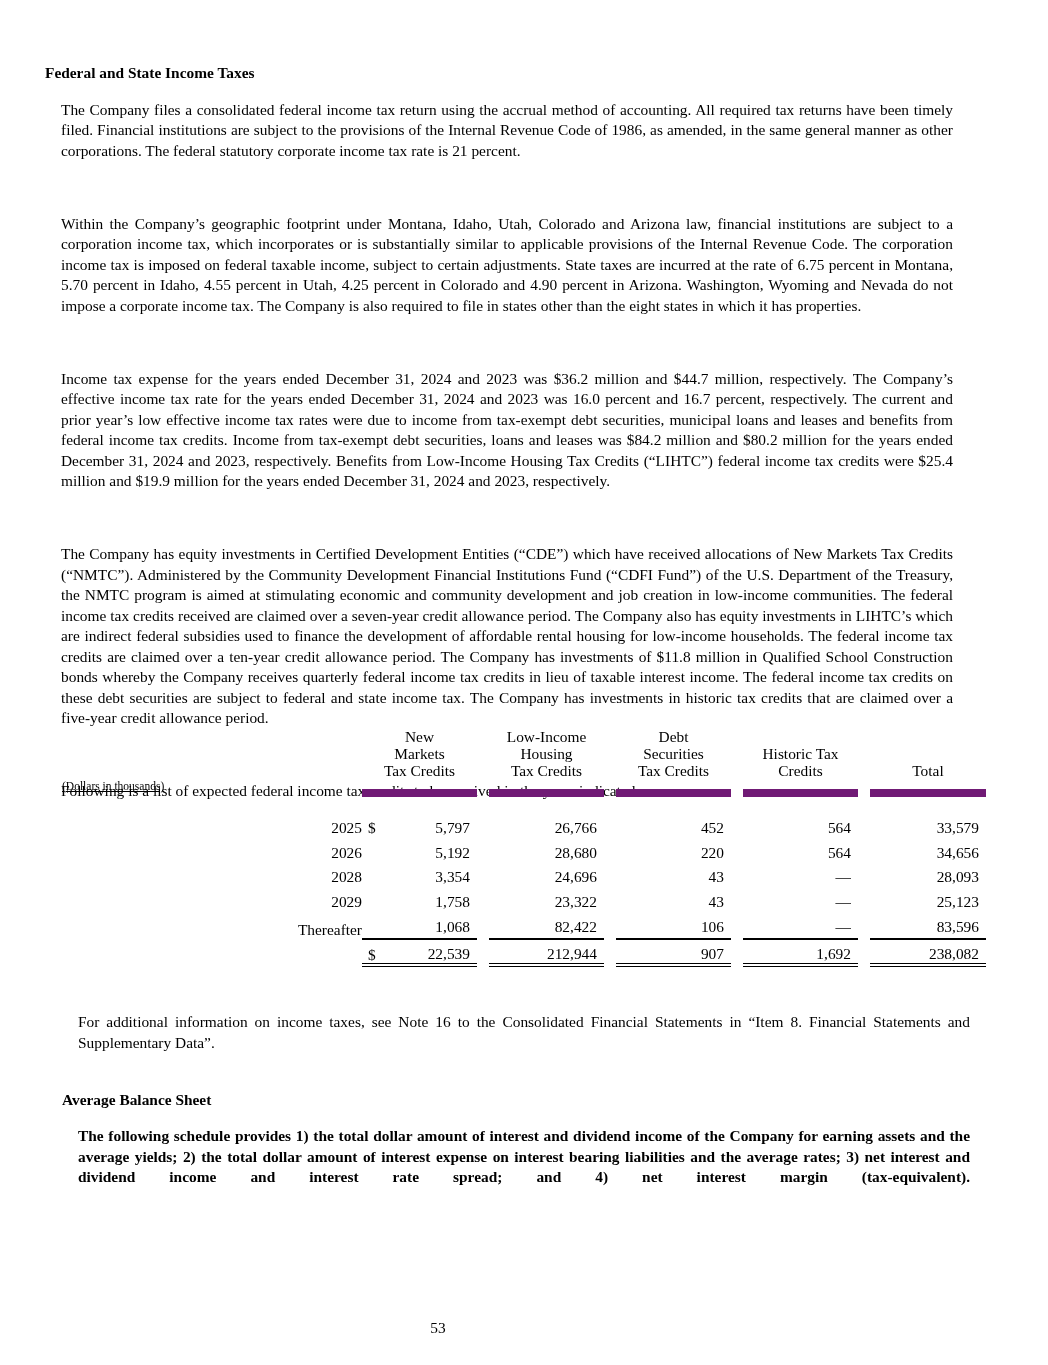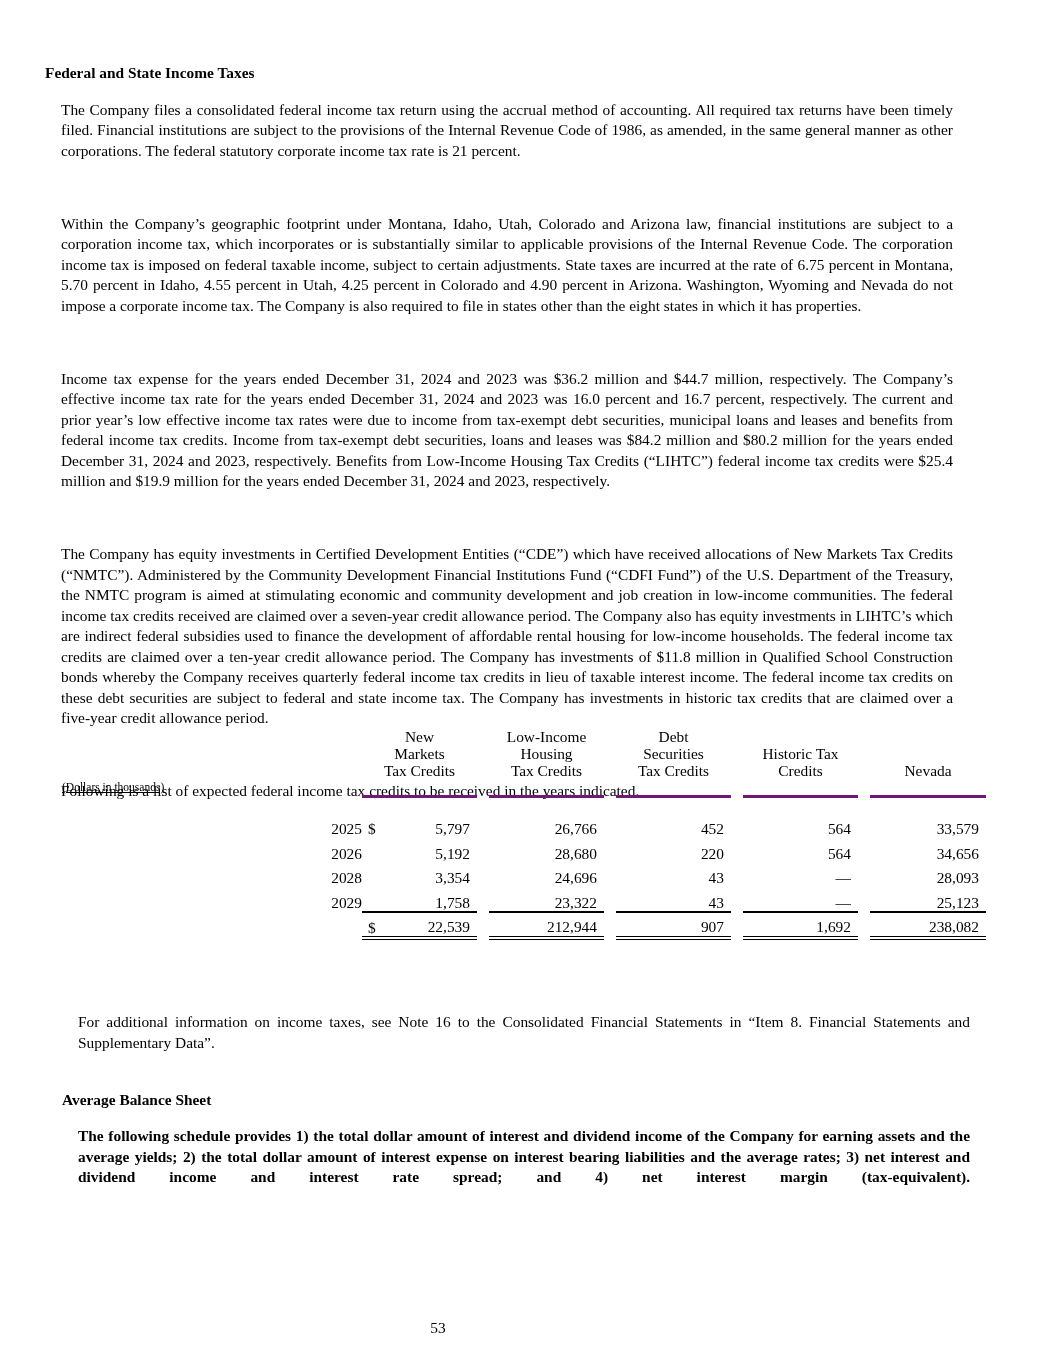--- a/index.html
+++ b/index.html
@@ -14,21 +14,21 @@
     .gap { height: 20.5px; }
     .justify-last { text-align-last: justify; font-weight: bold; }
 
     table.credits {
       position: absolute; left: 62px; top: 728px; width: 924px;
       border-collapse: separate; border-spacing: 0;
       font-size: 15.4px; line-height: 17px;
     }
     .credits th { font-weight: normal; text-align: center; vertical-align: bottom; padding: 0; }
     .credits th.lbl { text-align: left; font-size: 11.5px; text-decoration: underline; padding-bottom: 2px; }
-    .credits th.col { border-bottom: 3px solid #701a75; padding-bottom: 16px; }
+    .credits th.col { border-bottom: 8px solid #701a75; padding-bottom: 10px; }
     .credits td { padding: 0; height: 24.8px; vertical-align: bottom; }
     .credits td.num { text-align: right; padding-right: 7px; }
     .credits td.yr { text-align: right; }
     .credits td.dollar { position: relative; }
     .credits td.dollar .sign { position: absolute; left: 6px; bottom: 0; }
     .sp { width: 12px; }
     .credits tr.spacer td { height: 14px; }
     .credits tr.last td.num { padding-bottom: 3px; }
     .credits tr.total td.num { border-top: 2px solid #000; border-bottom: 4px double #000; height: 22px; padding-bottom: 1px; }
 
@@ -86,21 +86,21 @@
           <div>Securities</div>
           <div>Tax Credits</div>
       </th>
         <th></th>
       <th class="col">
         <div>Historic Tax</div>
           <div>Credits</div>
       </th>
         <th></th>
       <th class="col">
-        <div>Nevada</div>
+        <div>Total</div>
       </th>
     </tr>
   </thead>
   <tbody>
     <tr class="spacer">
         <td colspan="11"></td>
       </tr>
     <tr>
       <td class="yr">2025</td>
         <td></td>
@@ -146,20 +146,33 @@
       <td class="num">1,758</td>
         <td></td>
       <td class="num">23,322</td>
         <td></td>
       <td class="num">43</td>
         <td></td>
       <td class="num">—</td>
         <td></td>
       <td class="num">25,123</td>
     </tr>
+    <tr class="last">
+      <td class="yr">Thereafter</td>
+        <td></td>
+      <td class="num">1,068</td>
+        <td></td>
+      <td class="num">82,422</td>
+        <td></td>
+      <td class="num">106</td>
+        <td></td>
+      <td class="num">—</td>
+        <td></td>
+      <td class="num">83,596</td>
+    </tr>
     <tr class="total">
       <td></td>
         <td></td>
       <td class="num dollar"><span class="sign">$</span><span>22,539</span></td>
         <td></td>
       <td class="num">212,944</td>
         <td></td>
       <td class="num">907</td>
         <td></td>
       <td class="num">1,692</td>

